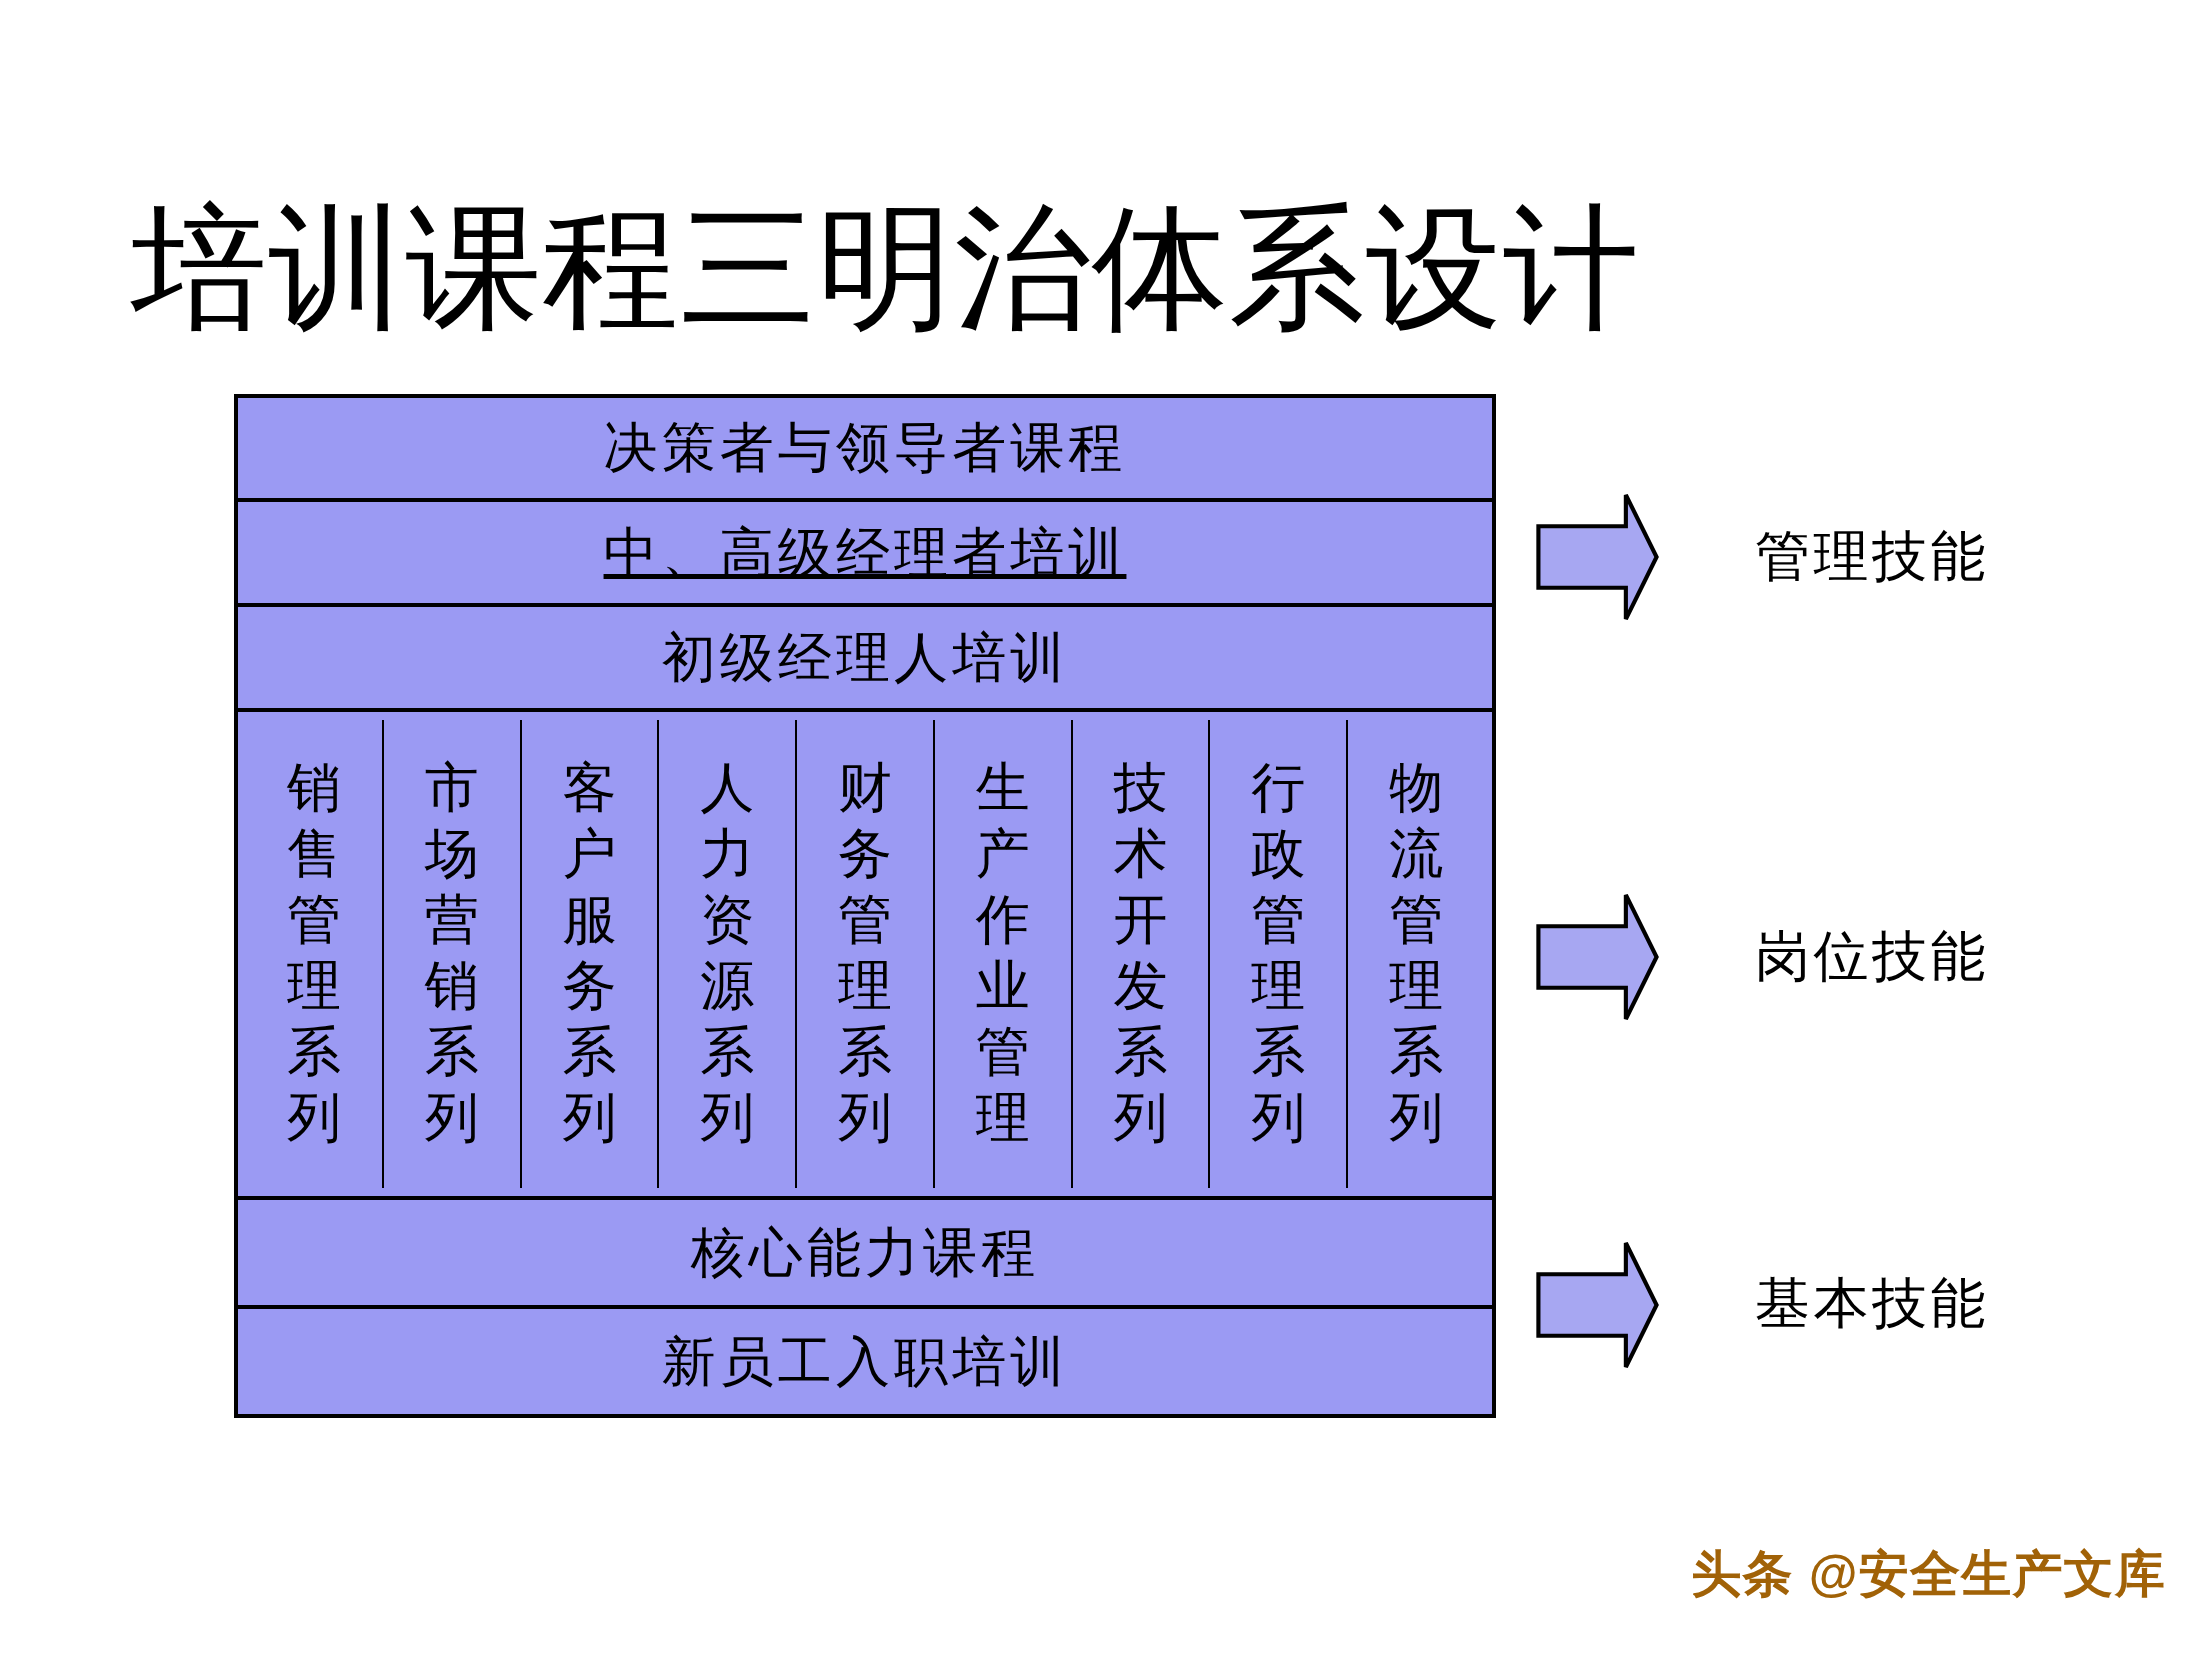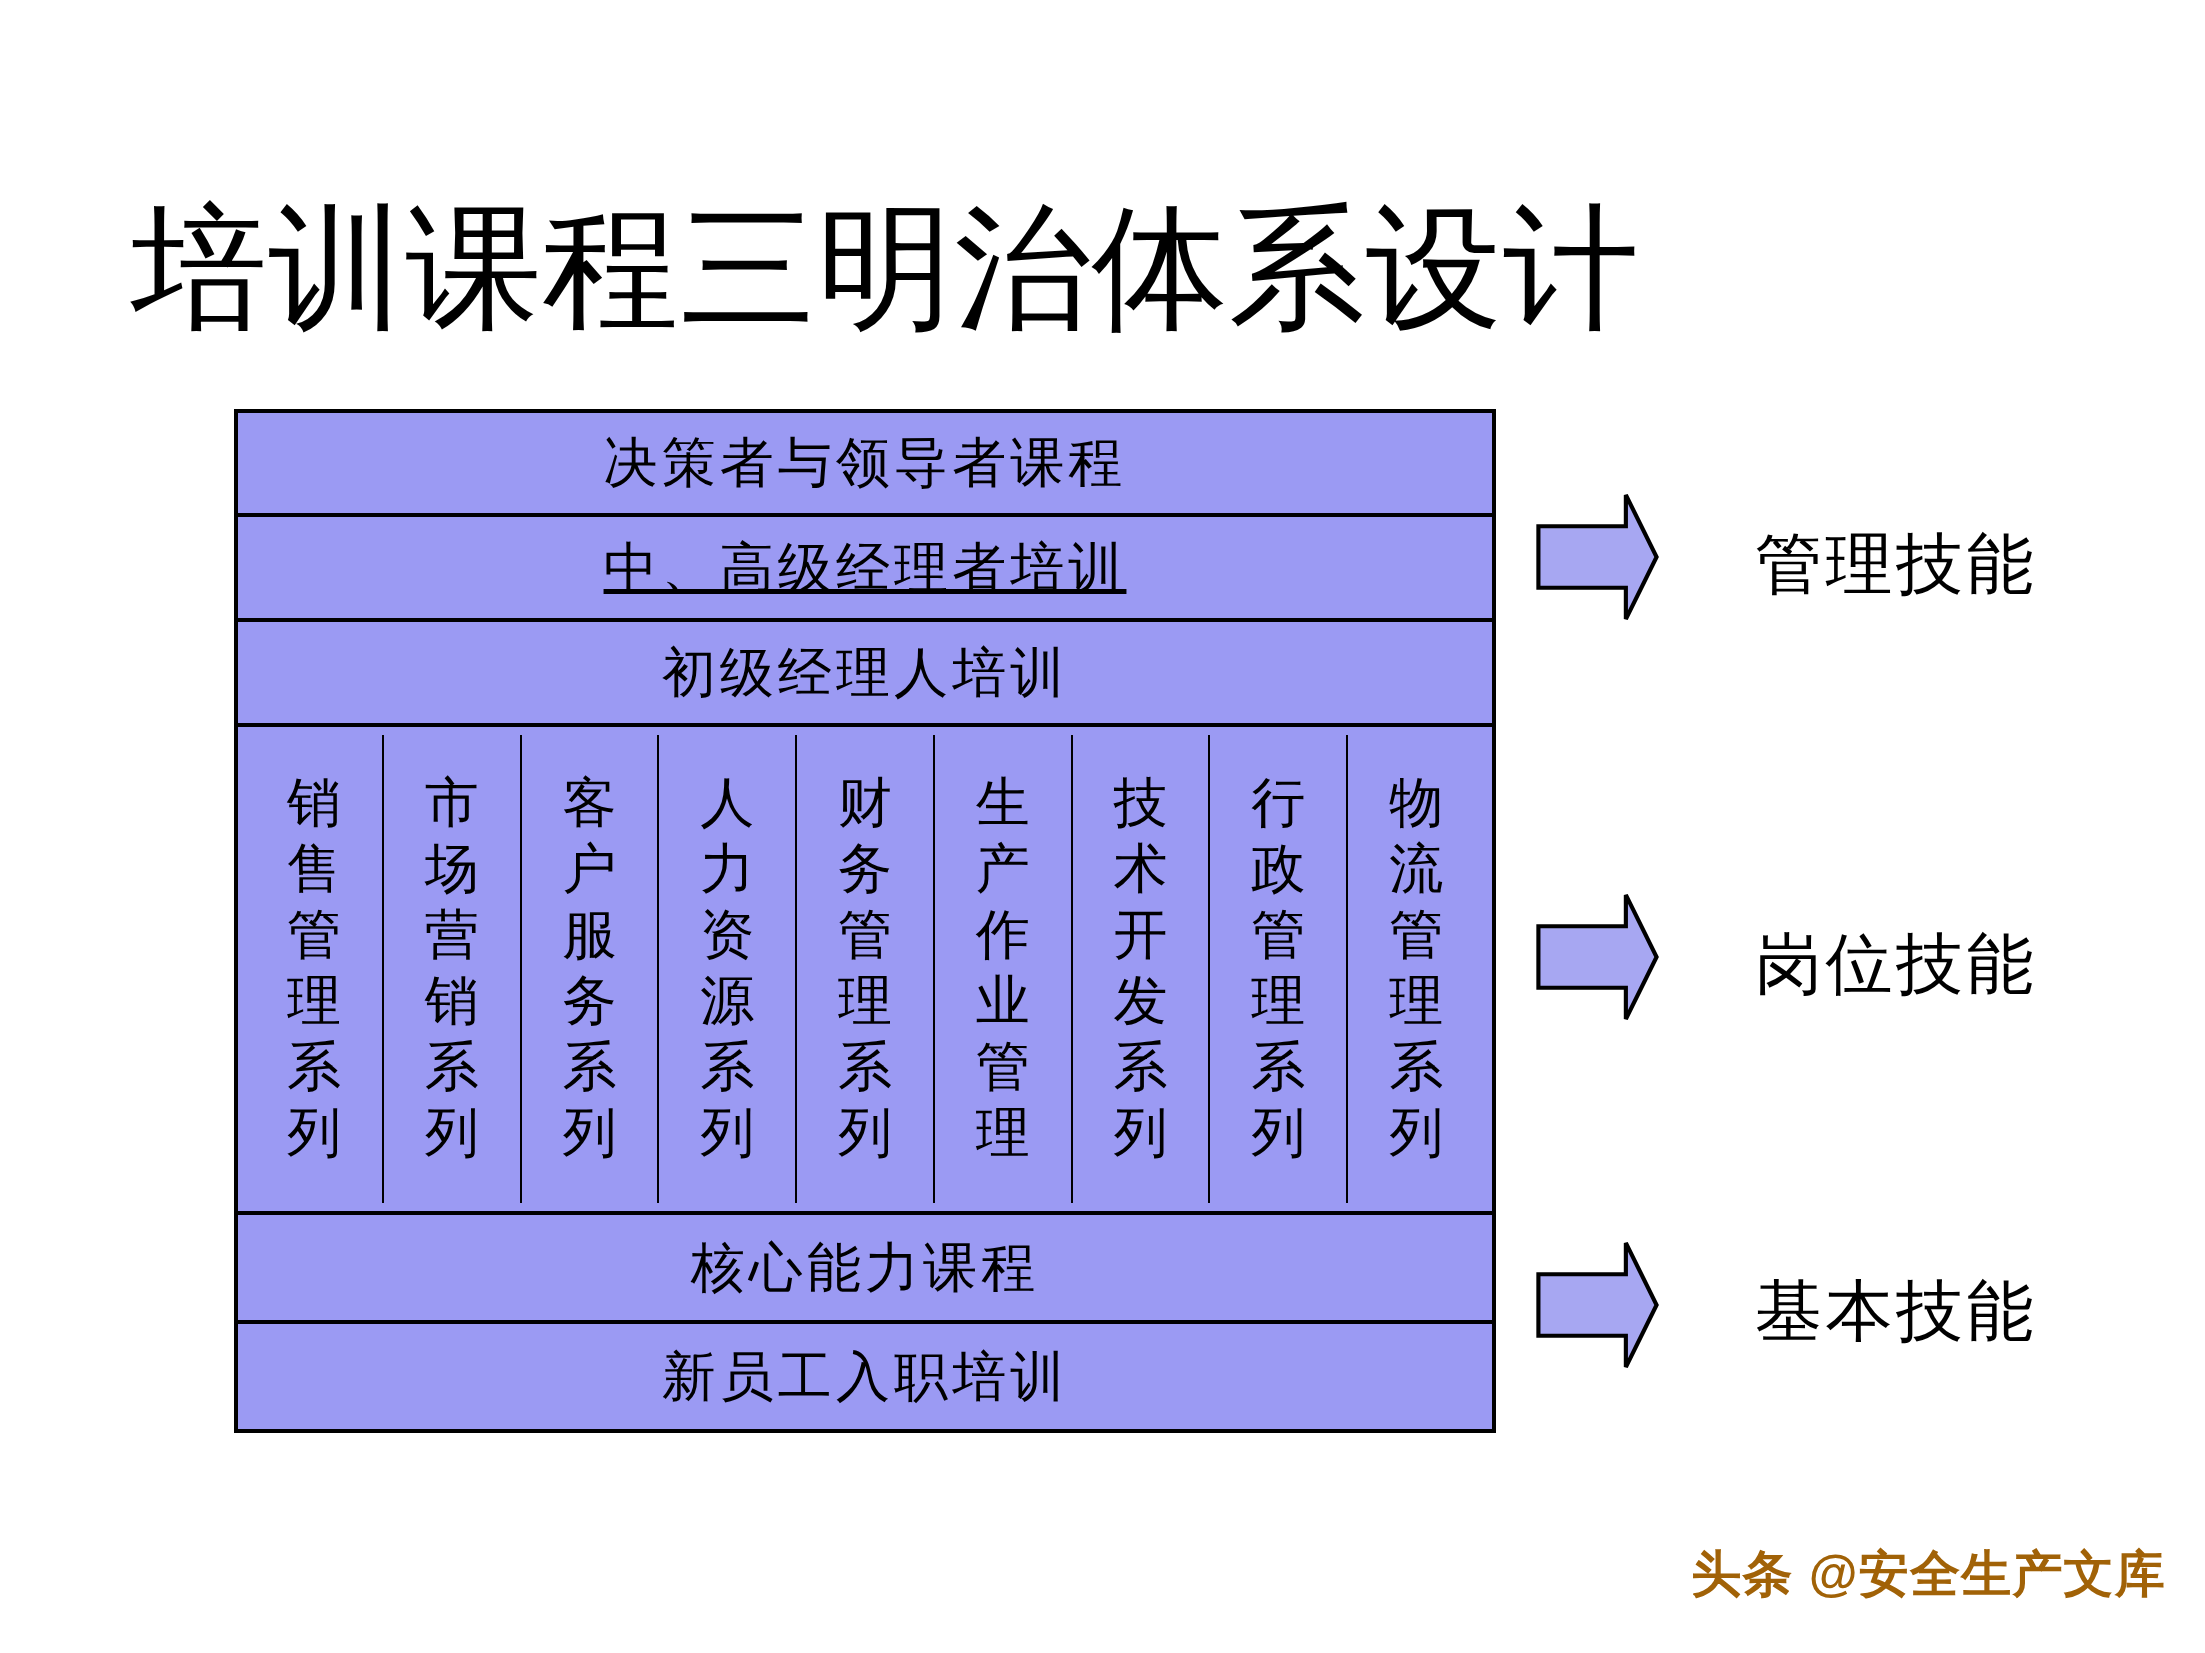--- a/index.html
+++ b/index.html
@@ -29,21 +29,21 @@
     font-weight: 400;
     letter-spacing: 1.2px;
     line-height: 1.1;
     white-space: nowrap;
     font-family: "Liberation Serif", "DejaVu Serif", serif;
   }
   
   .matrix {
     position: absolute;
     left: 234px;
-    top: 409px;
+    top: 394px;
     width: 1262px;
     height: 1024px;
     box-sizing: border-box;
     border: 4.1px solid #000000;
     display: flex;
     flex-direction: column;
   }
   .band {
     box-sizing: border-box;
     display: flex;
@@ -92,21 +92,21 @@
     left: 1536px;
     width: 123px;
     height: 130px;
   }
   .legend-arrow.a1 { top: 492px; }
   .legend-arrow.a2 { top: 892px; }
   .legend-arrow.a3 { top: 1240px; }
   .legend-label {
     position: absolute;
     left: 1755px;
-    font-size: 67px;
+    font-size: 55px;
     letter-spacing: 3.5px;
     line-height: 1.2;
     white-space: nowrap;
   }
   .legend-label.l1 { top: 524px; }
   .legend-label.l2 { top: 924px; }
   .legend-label.l3 { top: 1271px; }
   
   .watermark {
     position: absolute;

